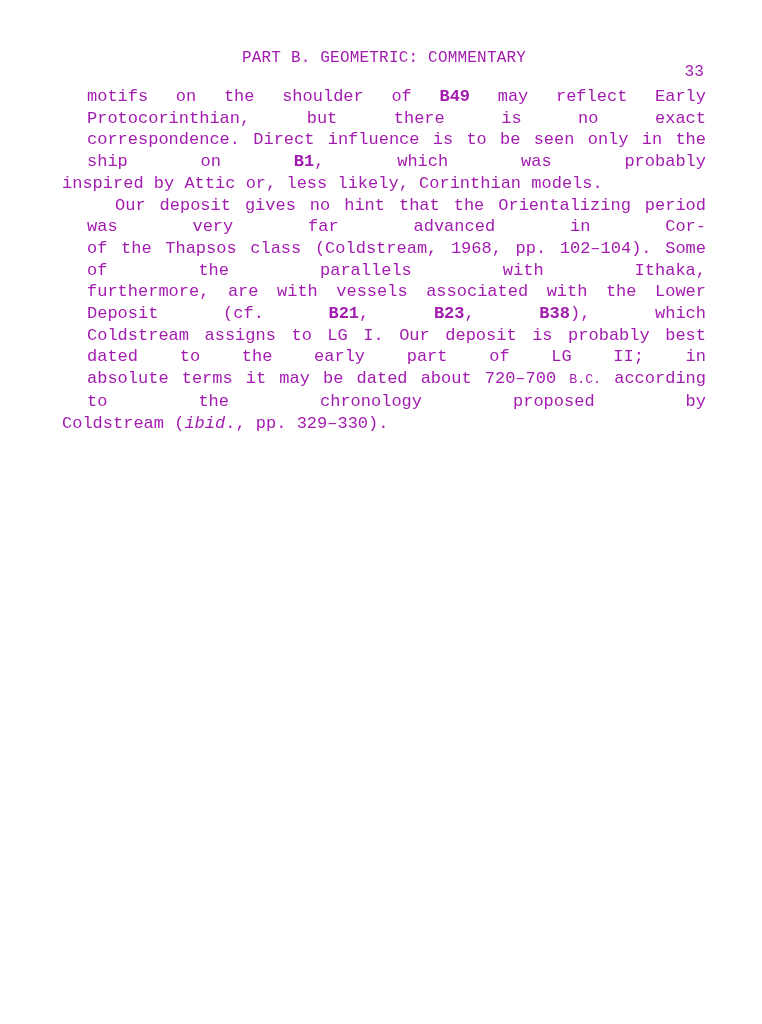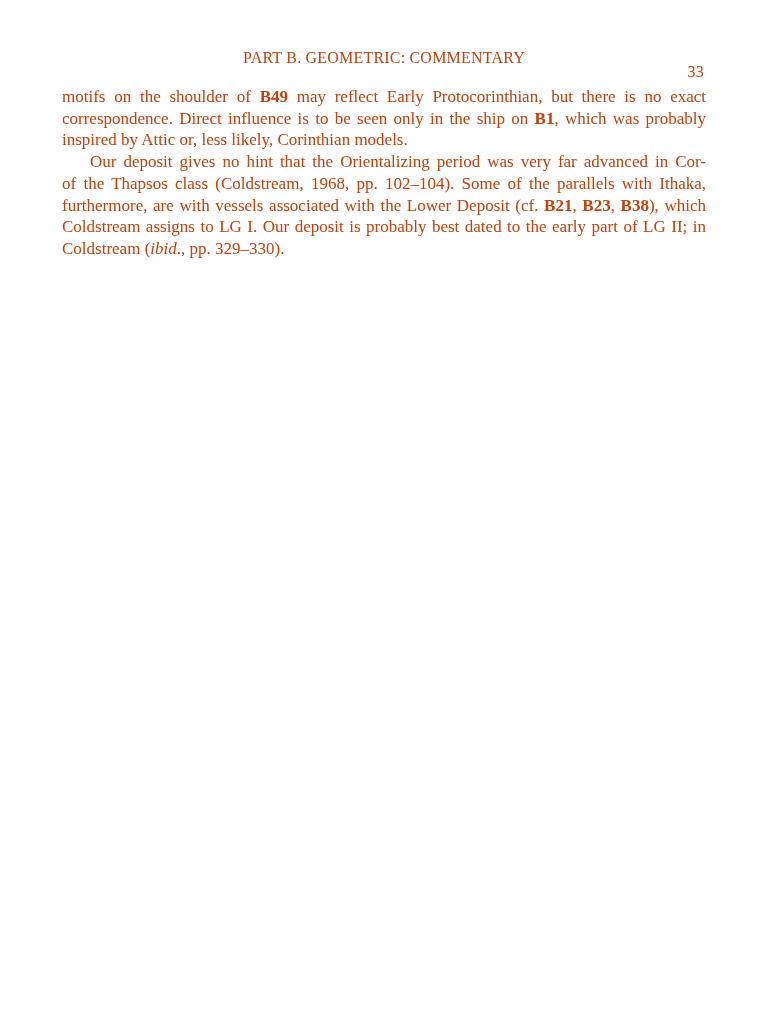--- a/index.html
+++ b/index.html
@@ -5,22 +5,22 @@
   html, body {
     margin: 0;
     padding: 0;
     background: #ffffff;
   }
   .page {
     position: relative;
     width: 762px;
     height: 1024px;
     background: #ffffff;
-    color: #c2410c;
-    font-family: Liberation Serif, serif;
+    color: #a21caf;
+    font-family: Liberation Mono, monospace;
     overflow: hidden;
   }
   .content {
     position: absolute;
     left: 62px;
     top: 48px;
     width: 644px;
   }
   .running-header {
     position: relative;
@@ -41,20 +41,21 @@
     margin-top: 18px;
     font-size: 17px;
     line-height: 21.7px;
   }
   .line {
     min-height: 21.7px;
   }
   .line.just {
     text-align: justify;
     text-align-last: justify;
+    margin-left: 25px;
   }
   .line.indent {
     text-indent: 28px;
   }
   .seg-bold { font-weight: 700; }
   .seg-italic { font-style: italic; }
   .seg-smallcaps { font-size: 0.78em; }
 </style>
 </head>
 <body>
@@ -66,16 +67,17 @@
       <div class="pagenum">33</div>
     </div>
     <div class="body-text">
         <div class="line just"><span class="seg-normal">motifs on the shoulder of </span><span class="seg-bold">B49</span><span class="seg-normal"> may reflect Early Protocorinthian, but there is no exact</span></div>
         <div class="line just"><span class="seg-normal">correspondence. Direct influence is to be seen only in the ship on </span><span class="seg-bold">B1</span><span class="seg-normal">, which was probably</span></div>
         <div class="line"><span class="seg-normal">inspired by Attic or, less likely, Corinthian models.</span></div>
         <div class="line just indent"><span class="seg-normal">Our deposit gives no hint that the Orientalizing period was very far advanced in Cor-</span></div>
         <div class="line just"><span class="seg-normal">of the Thapsos class (Coldstream, 1968, pp. 102–104). Some of the parallels with Ithaka,</span></div>
         <div class="line just"><span class="seg-normal">furthermore, are with vessels associated with the Lower Deposit (cf. </span><span class="seg-bold">B21</span><span class="seg-normal">, </span><span class="seg-bold">B23</span><span class="seg-normal">, </span><span class="seg-bold">B38</span><span class="seg-normal">), which</span></div>
         <div class="line just"><span class="seg-normal">Coldstream assigns to LG I. Our deposit is probably best dated to the early part of LG II; in</span></div>
+        <div class="line just"><span class="seg-normal">absolute terms it may be dated about 720–700 </span><span class="seg-smallcaps">B.C.</span><span class="seg-normal"> according to the chronology proposed by</span></div>
         <div class="line"><span class="seg-normal">Coldstream (</span><span class="seg-italic">ibid</span><span class="seg-normal">., pp. 329–330).</span></div>
       </div>
   </div>
 </div>
 
 </body></html>

